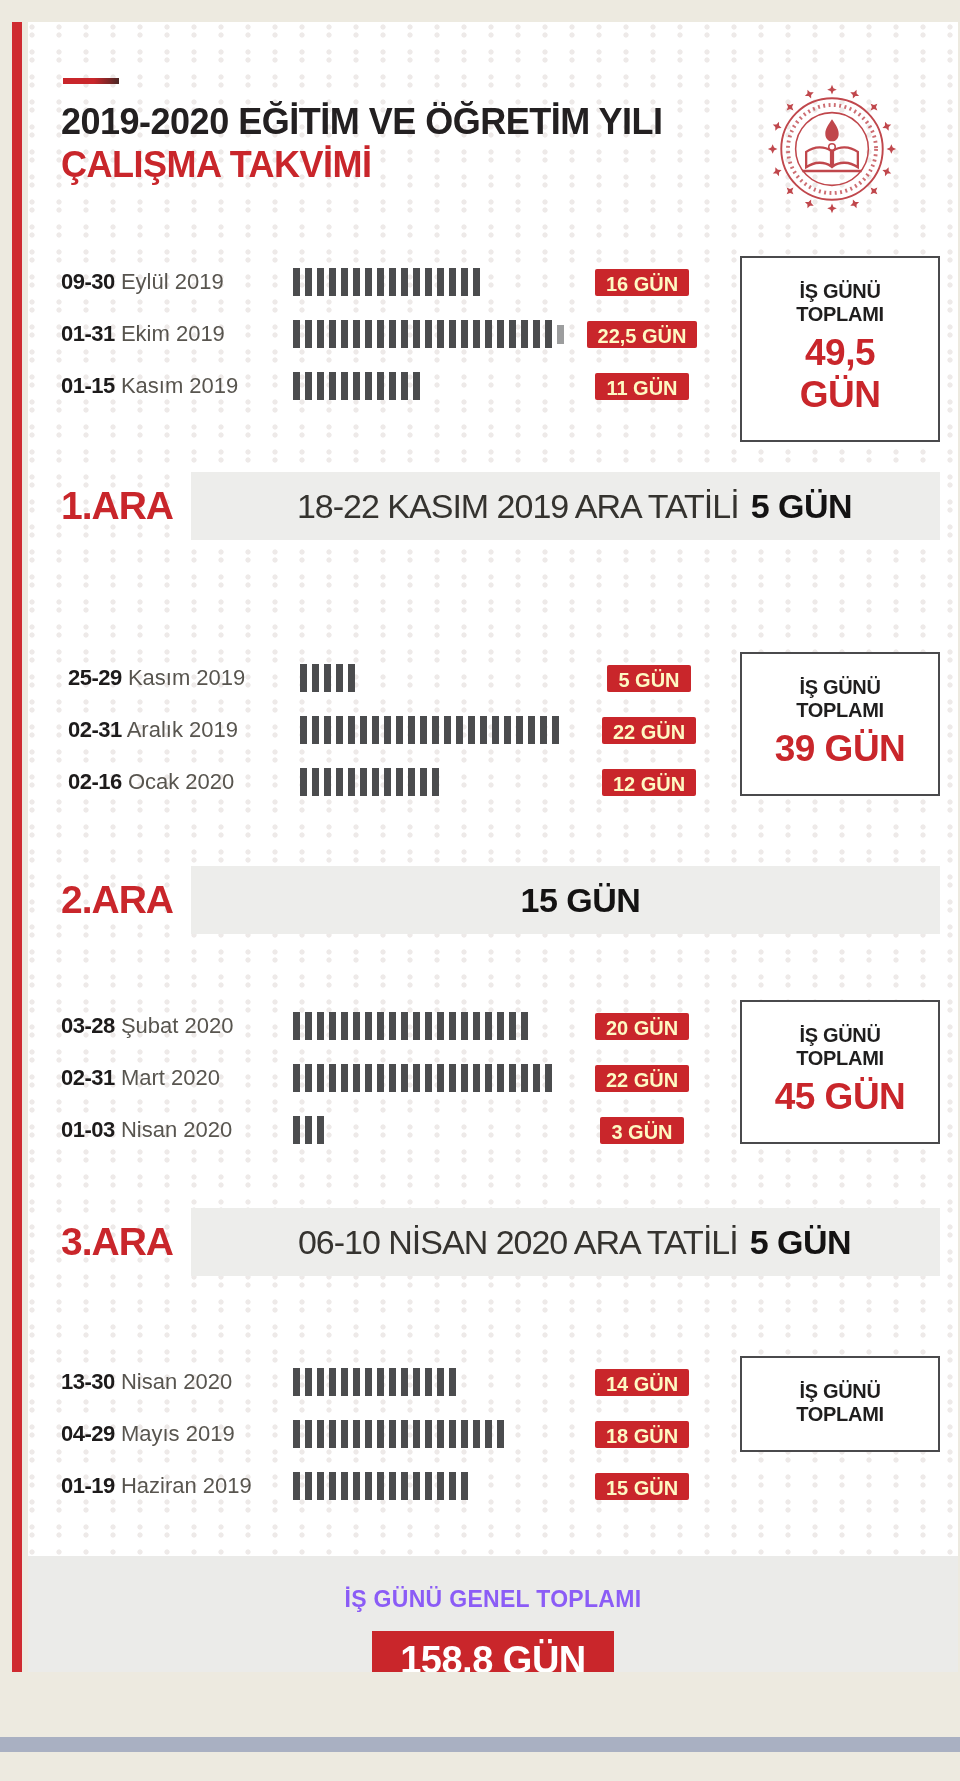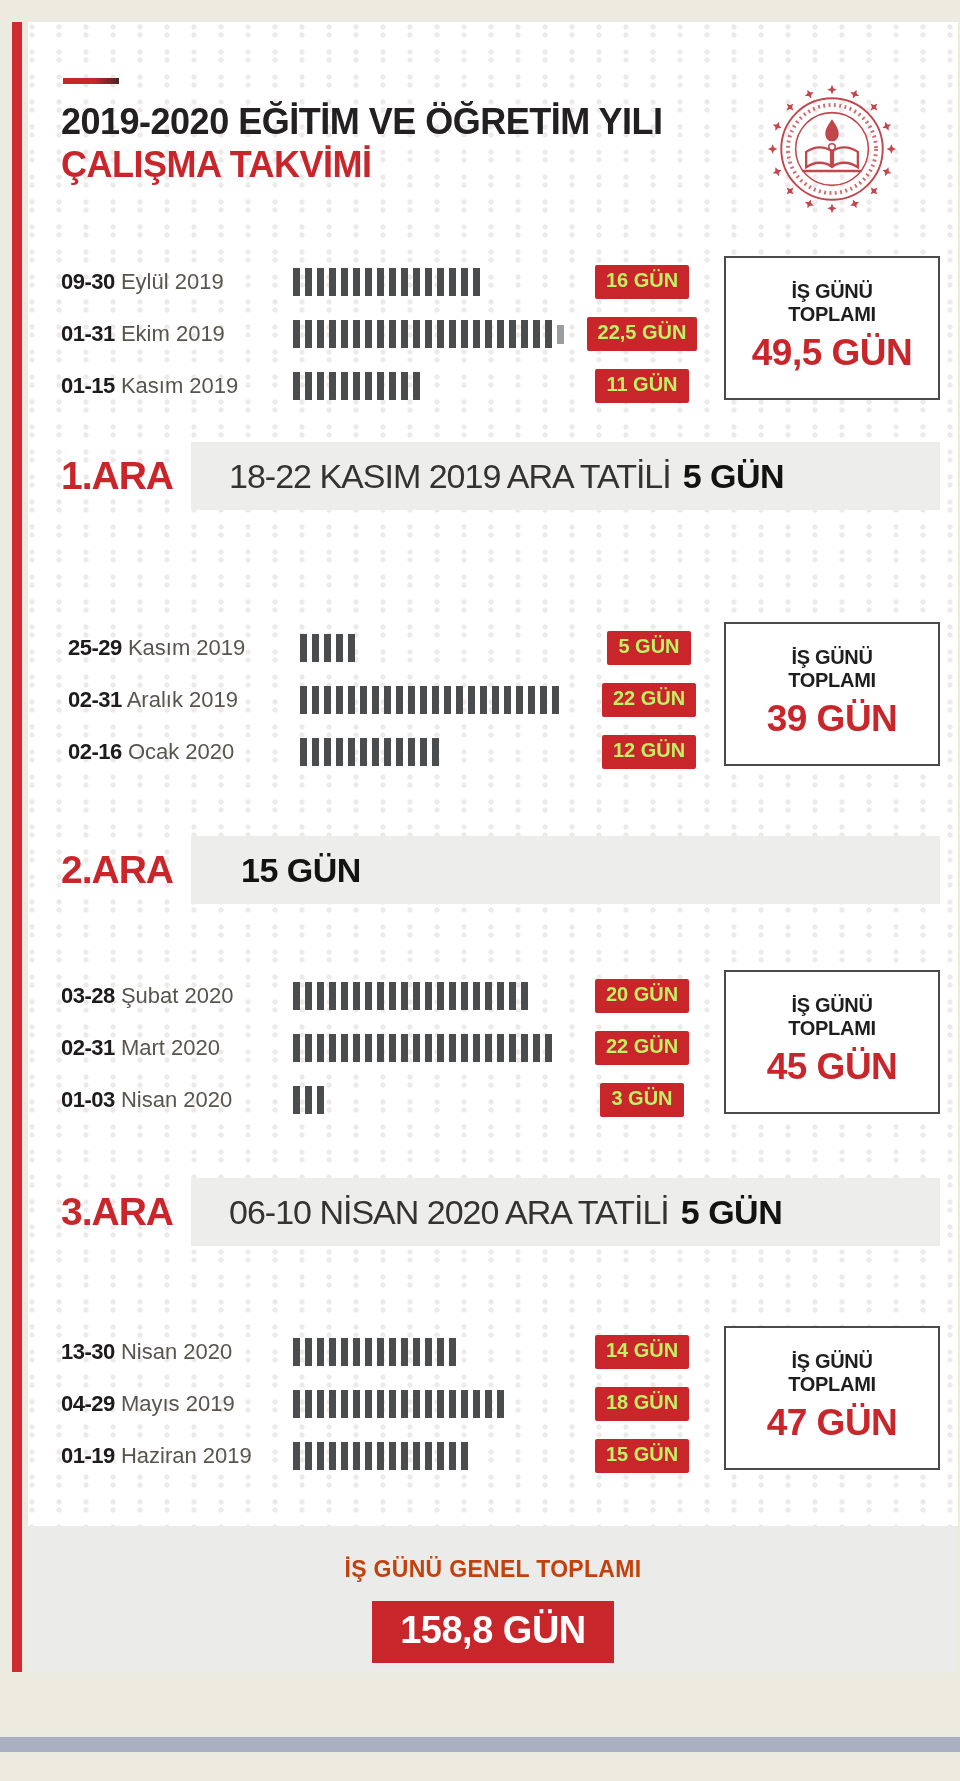--- a/index.html
+++ b/index.html
@@ -53,53 +53,54 @@
   .row-label b { color: #1d1b1b; letter-spacing: -0.5px; }
   .row-label span { color: #58554f; font-weight: 400; }
   .tally { width: 286px; flex: none; display: flex; align-items: center; }
   .tick {
     width: 7px; height: 28px; background: #4b4c4e;
     margin-right: 5px; flex: none; display: inline-block;
   }
   .tick.half { height: 19px; opacity: 0.55; }
   .badge-col { width: 126px; flex: none; display: flex; justify-content: center; }
   .day-badge {
-    background: #c9262b; color: #bef264; font-weight: bold; font-size: 20px;
-    padding: 4px 11px 7px; border-radius: 2px; white-space: nowrap;
+    background: #c9262b; color: #fef9c3; font-weight: bold; font-size: 20px;
+    padding: 4px 11px 0; border-radius: 2px; white-space: nowrap;
   }
   .total-box {
-    margin-left: auto; width: 216px; flex: none;
+    margin-left: auto; width: 200px; flex: none;
     background: #fff; border: 2px solid #4a4a4c;
     text-align: center; padding: 22px 20px 24px;
   }
   .total-label { font-size: 20px; font-weight: bold; color: #1f1e1e; letter-spacing: -0.3px; }
   .total-value { font-size: 37px; font-weight: bold; color: #c9262b; margin-top: 6px; letter-spacing: -0.5px; }
 
   
   .break { display: flex; align-items: center; }
   .break-label {
     width: 130px; flex: none; font-size: 39px; font-weight: bold;
     color: #c9262b; letter-spacing: -1px;
   }
   .break-banner {
     flex: 1; height: 68px; background: #ededeb;
     display: flex; align-items: center; padding: 0 20px 0 38px;
     white-space: nowrap;
+    justify-content: center;
   }
   .break-text { font-size: 34px; font-weight: 400; color: #35332f; letter-spacing: -1px; }
   .break-days { font-size: 34px; font-weight: bold; color: #141313; margin-left: 12px; letter-spacing: -0.5px; }
 
   
   .footer-band {
     margin: 44px -18px 0 -33px;
     background: #ebebe9;
     text-align: center;
     padding: 30px 0 34px;
   }
-  .footer-label { font-size: 23px; font-weight: bold; color: #c2410c; letter-spacing: 0.3px; }
+  .footer-label { font-size: 23px; font-weight: bold; color: #8b5cf6; letter-spacing: 0.3px; }
   .grand-total-box {
     display: inline-block; margin-top: 18px;
     background: #c9262b; color: #fff;
     font-size: 38px; font-weight: bold; letter-spacing: -0.5px;
     padding: 8px 28px 11px;
   }
   .bottom-blue-bar {
     position: absolute; left: 0; top: 1737px;
     width: 960px; height: 15px; background: #a9b0c2;
   }
@@ -469,21 +470,20 @@
               <span class="tick"></span>
               <span class="tick"></span>
             </div>
     <div class="badge-col">
       <span class="day-badge">15 GÜN</span>
     </div>
   </div>
         </div>
     <div class="total-box">
       <div class="total-label">İŞ GÜNÜ TOPLAMI</div>
-      <div class="total-value">47 GÜN</div>
     </div>
   </div>
     </div>
 
   <div class="footer-band">
     <div class="footer-label">İŞ GÜNÜ GENEL TOPLAMI</div>
     <div class="grand-total-box">158,8 GÜN</div>
   </div>
 
 </div>

